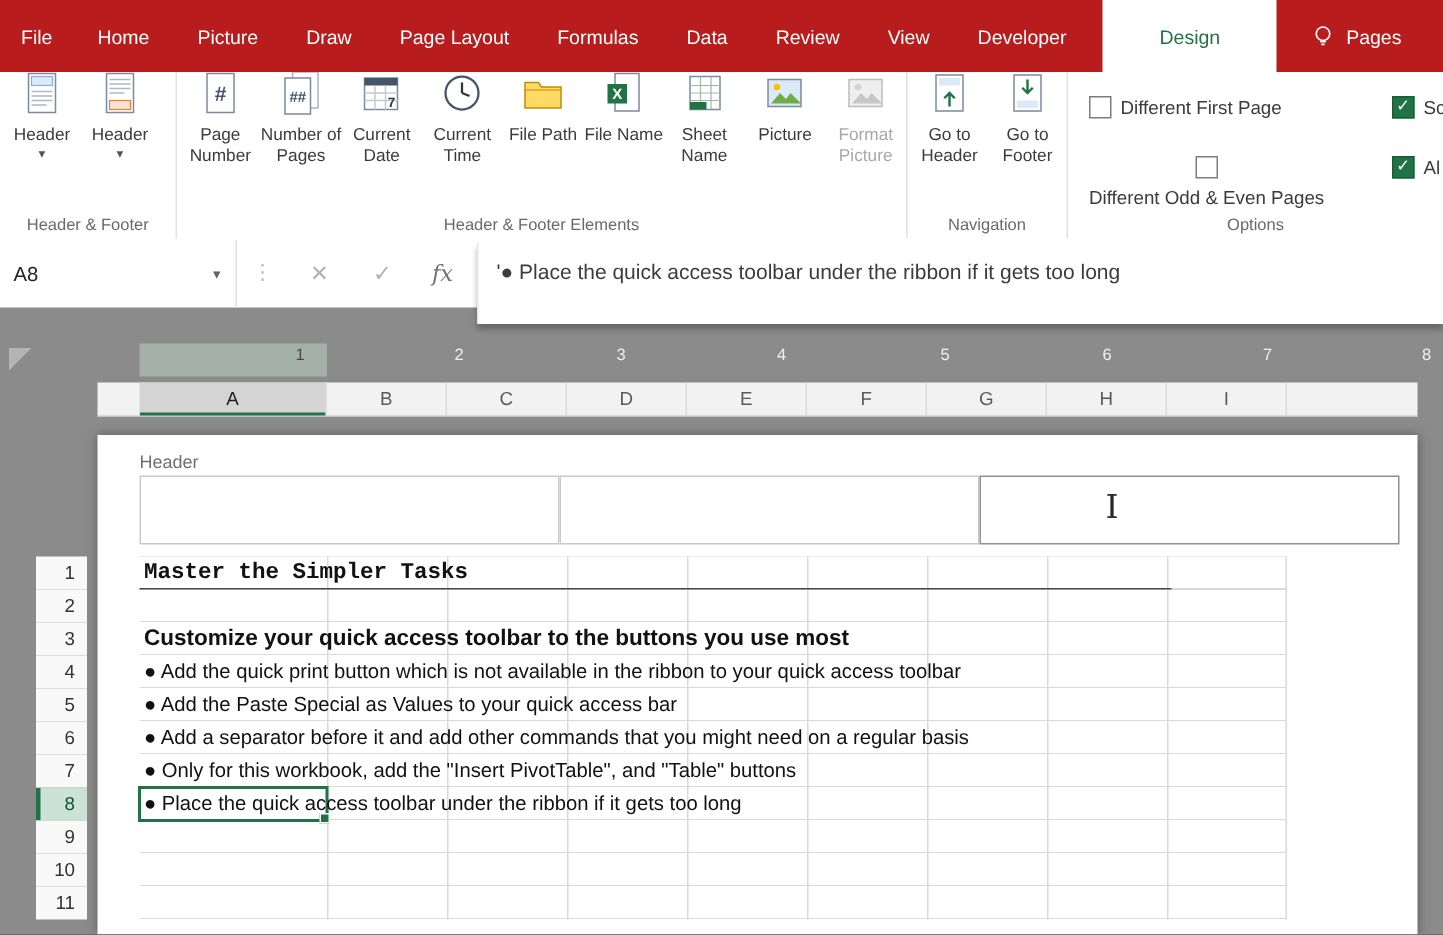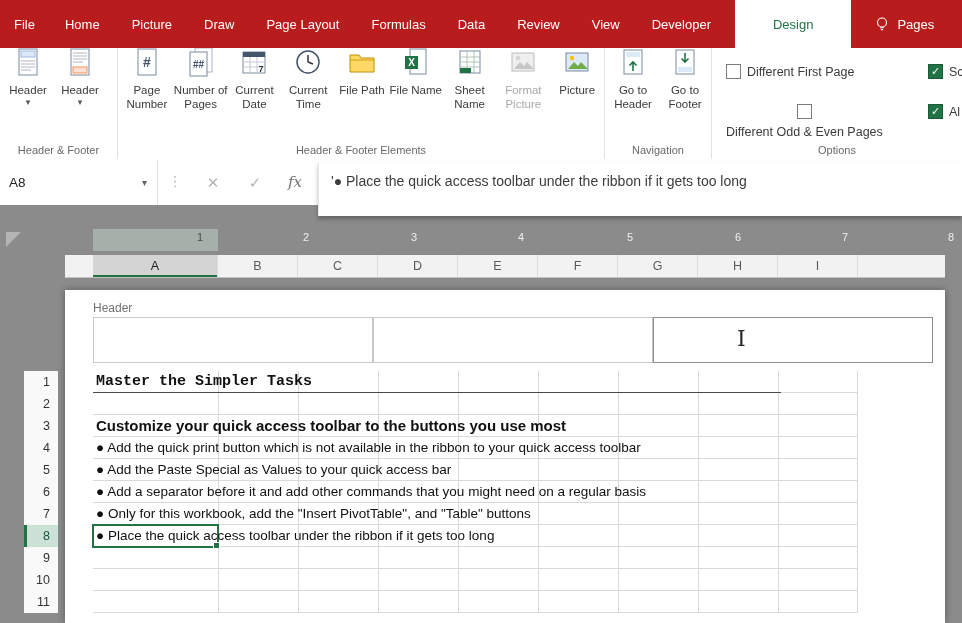--- a/index.html
+++ b/index.html
@@ -169,35 +169,35 @@
           <span class="lbl">File Name</span>
         </div>
         <div class="big-btn">
           <svg class="icon" viewBox="0 0 32 32">
               <rect x="6" y="5" width="20" height="22" fill="#fff" stroke="#7a8aa0"></rect>
               <path d="M6 11h20M6 16h20M6 21h20M13 5v22M20 5v22" stroke="#9fb8a8" stroke-width="0.8"></path>
               <rect x="6" y="22" width="11" height="5" fill="#217346"></rect>
             </svg>
           <span class="lbl">Sheet Name</span>
         </div>
+        <div class="big-btn">
+          <svg class="icon" viewBox="0 0 32 32">
+              <rect x="5" y="7" width="22" height="18" fill="#dce9f7" stroke="#7a8aa0"></rect>
+              <circle cx="11" cy="12" r="2.2" fill="#ffc000"></circle>
+              <path d="M7 23l6-7 4 4 3-4 7 7z" fill="#70ad47"></path>
+            </svg>
+          <span class="lbl">Picture</span>
+        </div>
         <div class="big-btn disabled">
           <svg class="icon" viewBox="0 0 32 32">
               <rect x="5" y="7" width="22" height="18" fill="#efefef" stroke="#bdbdbd"></rect>
               <circle cx="11" cy="12" r="2.2" fill="#d4d4d4"></circle>
               <path d="M7 23l6-7 4 4 3-4 7 7z" fill="#c7c7c7"></path>
             </svg>
           <span class="lbl">Format Picture</span>
-        </div>
-        <div class="big-btn">
-          <svg class="icon" viewBox="0 0 32 32">
-              <rect x="5" y="7" width="22" height="18" fill="#dce9f7" stroke="#7a8aa0"></rect>
-              <circle cx="11" cy="12" r="2.2" fill="#ffc000"></circle>
-              <path d="M7 23l6-7 4 4 3-4 7 7z" fill="#70ad47"></path>
-            </svg>
-          <span class="lbl">Picture</span>
         </div>
       </div>
       <div class="glabel">Header &amp; Footer Elements</div>
     </div>
 
     <div class="rgroup divided" style="left:605px;width:107px;">
       <div class="btnrow">
         <div class="big-btn w52">
           <svg class="icon" viewBox="0 0 32 32">
               <rect x="7" y="4" width="18" height="24" fill="#fff" stroke="#7a8aa0"></rect>

